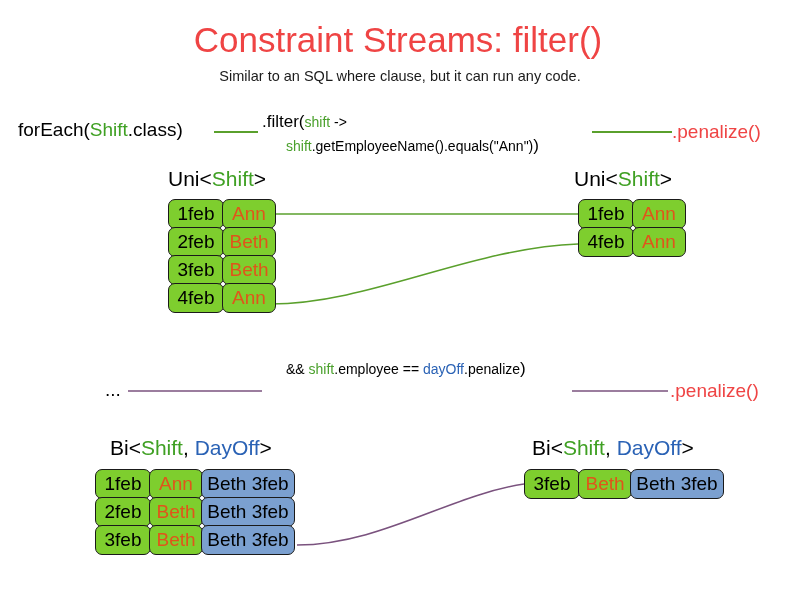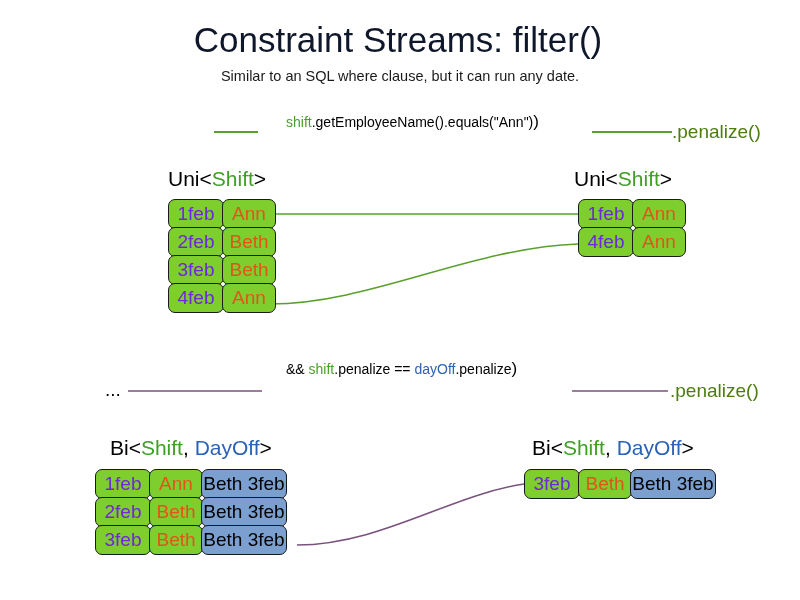--- a/index.html
+++ b/index.html
@@ -32,21 +32,21 @@
   
   .title {
     position: absolute;
     left: 0;
     top: 19px;
     width: 796px;
     text-align: center;
     font-size: 35px;
     line-height: 42px;
     letter-spacing: 0px;
-    color: #0f172a;
+    color: #ef4444;
   }
   .subtitle {
     position: absolute;
     left: 0;
     top: 67px;
     width: 800px;
     text-align: center;
     font-size: 14.5px;
     line-height: 18px;
     color: #1a1a1a;
@@ -83,21 +83,21 @@
     top: 118px;
     font-size: 19px;
     line-height: 24px;
     white-space: nowrap;
   }
   .penalize {
     position: absolute;
     font-size: 19px;
     line-height: 24px;
     white-space: nowrap;
-    color: #4d7c0f;
+    color: #ef4444;
   }
   .ellipsis {
     position: absolute;
     left: 105px;
     top: 378px;
     font-size: 19px;
     line-height: 24px;
     color: #000;
   }
 
@@ -122,23 +122,23 @@
     margin-right: -2px;
     overflow: hidden;
     white-space: nowrap;
   }
   .cell-green {
     background: #7ece2e;
   }
   .cell-blue {
     background: #7ba0d0;
   }
-  .c-date { width: 56px; color: #6d28d9; }
+  .c-date { width: 56px; color: #000000; }
   .c-name { width: 54px; color: #e0551b; }
-  .c-dayoff { width: 86px; color: #000; }
+  .c-dayoff { width: 94px; color: #000; }
 </style>
 </head>
 <body>
 
 <div class="stage">
 
   <svg class="svg-layer" viewBox="0 0 800 600" width="800" height="600">
 
     <line x1="214" y1="132" x2="258" y2="132" stroke="#5aa02c" stroke-width="1.8"></line>
 
@@ -149,24 +149,26 @@
     <path d="M 270 304 C 370 304, 470 248, 578 244" fill="none" stroke="#5aa02c" stroke-width="1.6"></path>
 
     <line x1="128" y1="391" x2="262" y2="391" stroke="#7a527e" stroke-width="1.6"></line>
 
     <line x1="572" y1="391" x2="668" y2="391" stroke="#7a527e" stroke-width="1.6"></line>
 
     <path d="M 297 545 C 380 545, 450 495, 524 484" fill="none" stroke="#7a527e" stroke-width="1.6"></path>
   </svg>
 
   <div class="title">Constraint Streams: filter()</div>
-  <div class="subtitle">Similar to an SQL where clause, but it can run any date.</div>
-
+  <div class="subtitle">Similar to an SQL where clause, but it can run any code.</div>
+
+  <div class="forEach"><span class="plain">forEach(</span><span class="shift-strong">Shift</span><span class="plain">.class)</span></div>
 
   <div class="codeblock" style="left:262px; top:110px;">
+    <div><span class="plain">.filter(</span><span class="small shift">shift</span><span class="small plain"> -&gt;</span></div>
     <div style="padding-left:24px;"><span class="small shift">shift</span><span class="small plain">.getEmployeeName().equals("Ann")</span><span class="plain">)</span></div>
   </div>
 
   <div class="penalize" style="left:672px; top:120px;">.penalize()</div>
 
   <div class="label-node" style="left:168px; top:168px;"><span>Uni&lt;</span><span class="g">Shift</span><span>&gt;</span></div>
 
   <div class="label-node" style="left:574px; top:168px;"><span>Uni&lt;</span><span class="g">Shift</span><span>&gt;</span></div>
 
   <div class="tuple-table" style="left:168px; top:199px;">
@@ -195,21 +197,21 @@
     </div>
     <div class="tuple-row">
       <div class="cell cell-green c-date">4feb</div>
       <div class="cell cell-green c-name">Ann</div>
     </div>
   </div>
 
   <div class="ellipsis">...</div>
 
   <div class="codeblock" style="left:262px; top:357px;">
-    <div style="padding-left:24px;"><span class="small plain">&amp;&amp; </span><span class="small shift">shift</span><span class="small plain">.penalize == </span><span class="small dayoff">dayOff</span><span class="small plain">.penalize</span><span class="plain">)</span></div>
+    <div style="padding-left:24px;"><span class="small plain">&amp;&amp; </span><span class="small shift">shift</span><span class="small plain">.employee == </span><span class="small dayoff">dayOff</span><span class="small plain">.penalize</span><span class="plain">)</span></div>
   </div>
 
   <div class="penalize" style="left:670px; top:379px;">.penalize()</div>
 
   <div class="label-node" style="left:110px; top:437px;"><span>Bi&lt;</span><span class="g">Shift</span><span>, </span><span class="b">DayOff</span><span>&gt;</span></div>
 
   <div class="label-node" style="left:532px; top:437px;"><span>Bi&lt;</span><span class="g">Shift</span><span>, </span><span class="b">DayOff</span><span>&gt;</span></div>
 
   <div class="tuple-table" style="left:95px; top:469px;">
     <div class="tuple-row">

